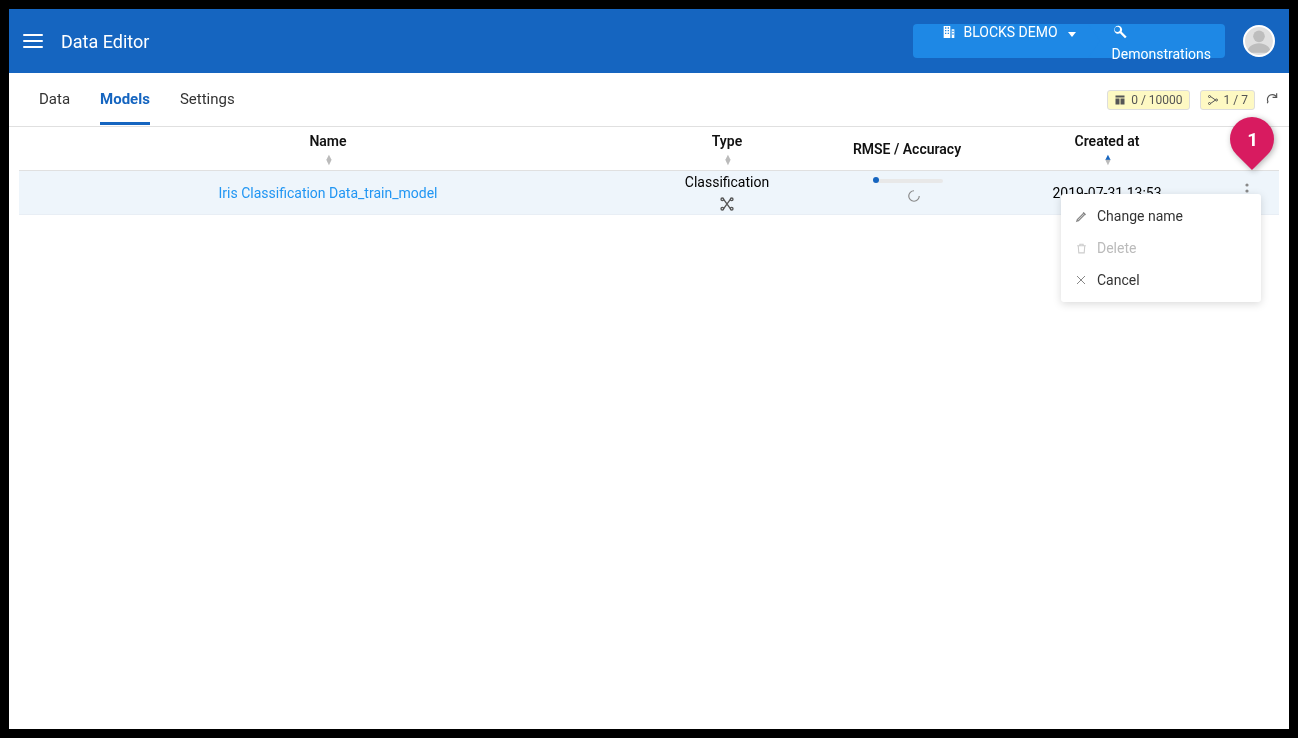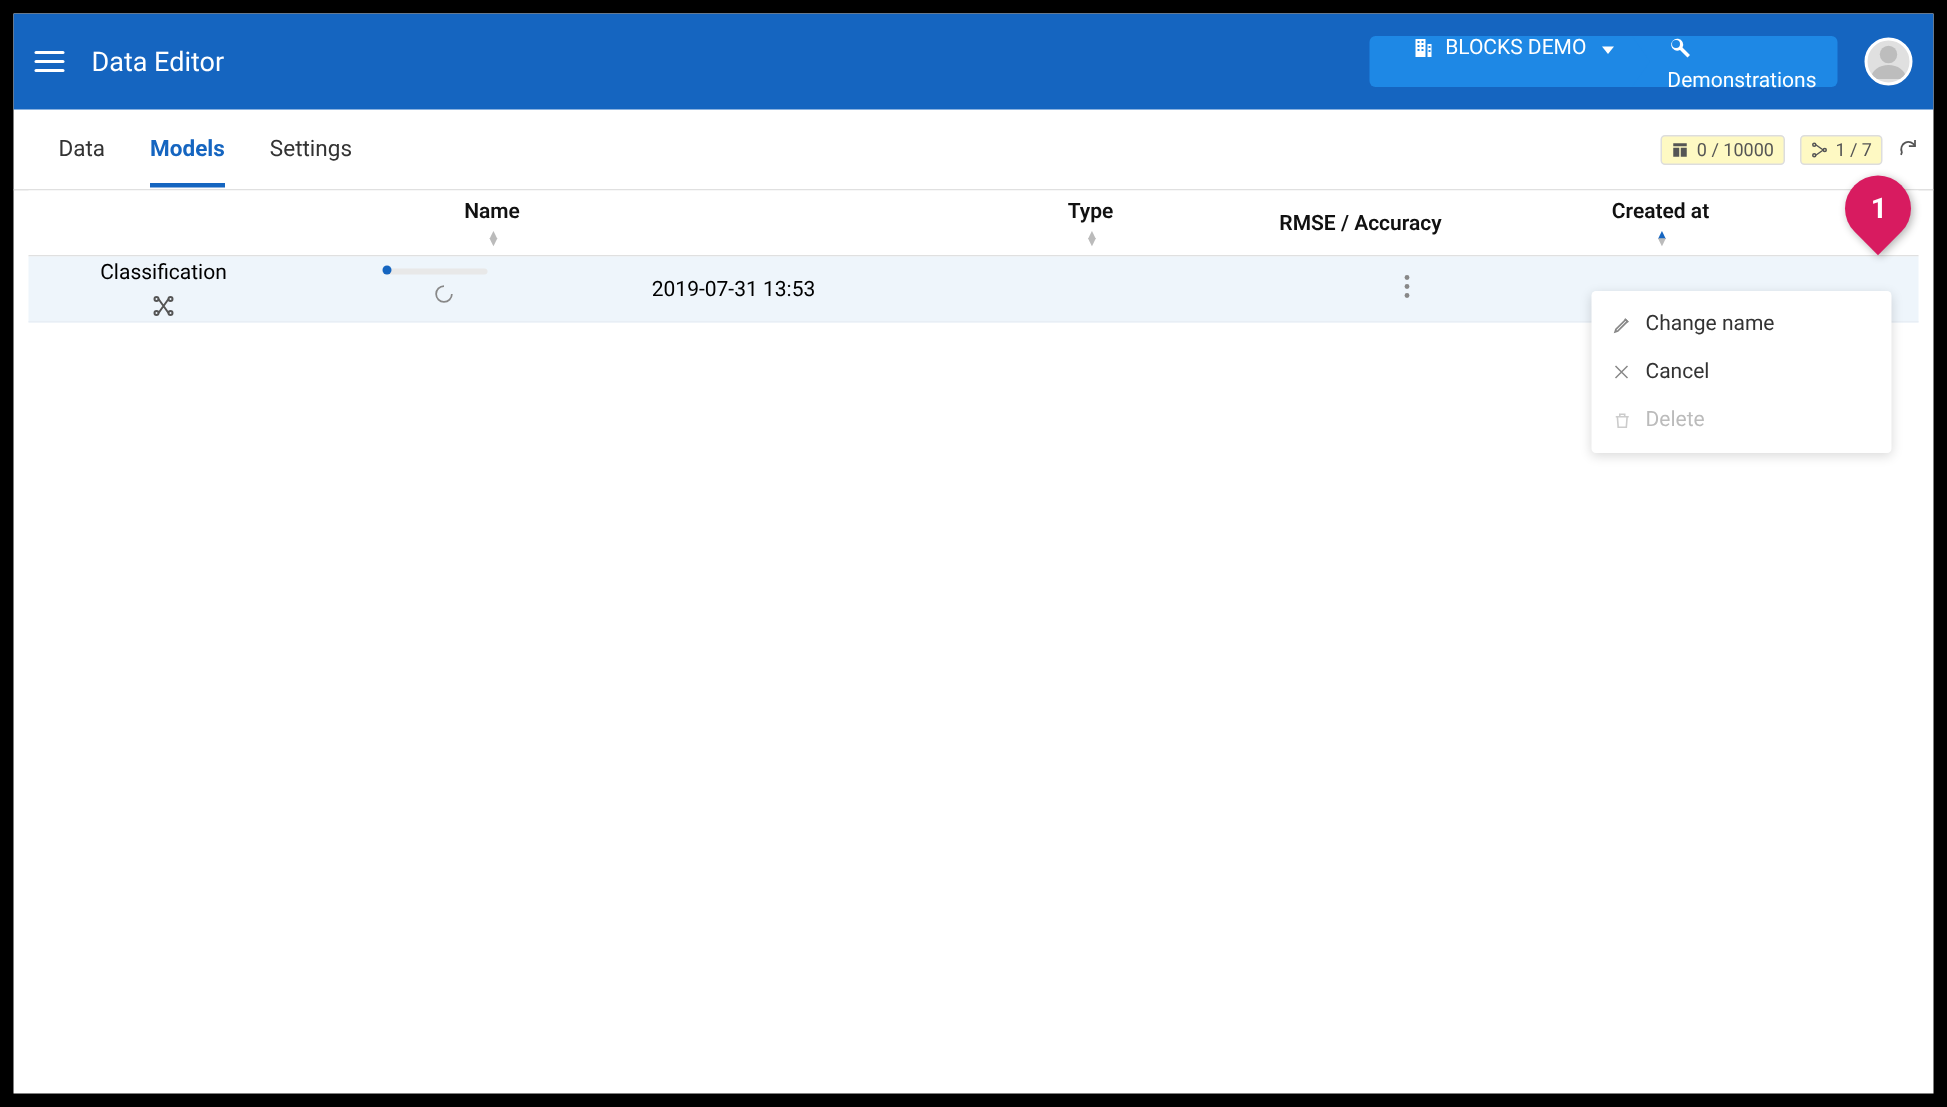--- a/index.html
+++ b/index.html
@@ -173,20 +173,23 @@
         <span>Created at</span>
         <span class="sort active-asc">
             <span class="up">▲</span>
             <span class="down">▼</span>
           </span>
       </div>
       <div class="cell col-menu"></div>
     </div>
 
     <div class="trow">
+      <div class="cell col-name">
+        <span class="link">Iris Classification Data_train_model</span>
+      </div>
       <div class="cell col-type">
         <span>Classification</span>
         <span class="ico" style="color:#555;">
           <svg viewBox="0 0 24 24" fill="none" stroke="currentColor" stroke-width="2">
               <circle cx="5" cy="5" r="2"></circle>
               <circle cx="5" cy="19" r="2"></circle>
               <circle cx="19" cy="5" r="2"></circle>
               <circle cx="19" cy="19" r="2"></circle>
               <path d="M7 5l10 14M7 19L17 5"></path>
             </svg>
@@ -220,35 +223,35 @@
   <div class="ctxmenu" style="left:1052px; top:185px;">
     <div class="ctxitem">
       <span class="cicon">
         <svg width="14" height="14" viewBox="0 0 24 24" fill="none" stroke="currentColor" stroke-width="2">
             <path d="M3 21l3-1 11-11-2-2L4 18l-1 3z"></path>
             <path d="M14 6l4 4"></path>
           </svg>
       </span>
       <span>Change name</span>
     </div>
+    <div class="ctxitem disabled">
+      <span class="cicon">
+        <svg width="13" height="13" viewBox="0 0 24 24" fill="none" stroke="currentColor" stroke-width="2">
+            <path d="M4 7h16M9 7V4h6v3M6 7l1 13h10l1-13"></path>
+          </svg>
+      </span>
+      <span>Delete</span>
+    </div>
     <div class="ctxitem">
       <span class="cicon">
         <svg width="12" height="12" viewBox="0 0 24 24" fill="none" stroke="currentColor" stroke-width="2">
             <path d="M4 4l16 16M20 4L4 20"></path>
           </svg>
       </span>
       <span>Cancel</span>
     </div>
-    <div class="ctxitem disabled">
-      <span class="cicon">
-        <svg width="13" height="13" viewBox="0 0 24 24" fill="none" stroke="currentColor" stroke-width="2">
-            <path d="M4 7h16M9 7V4h6v3M6 7l1 13h10l1-13"></path>
-          </svg>
-      </span>
-      <span>Delete</span>
-    </div>
   </div>
 
   <div class="pin" style="left:1221px; top:108px;">
     <span>1</span>
   </div>
 
 </div>
 
 </body></html>

